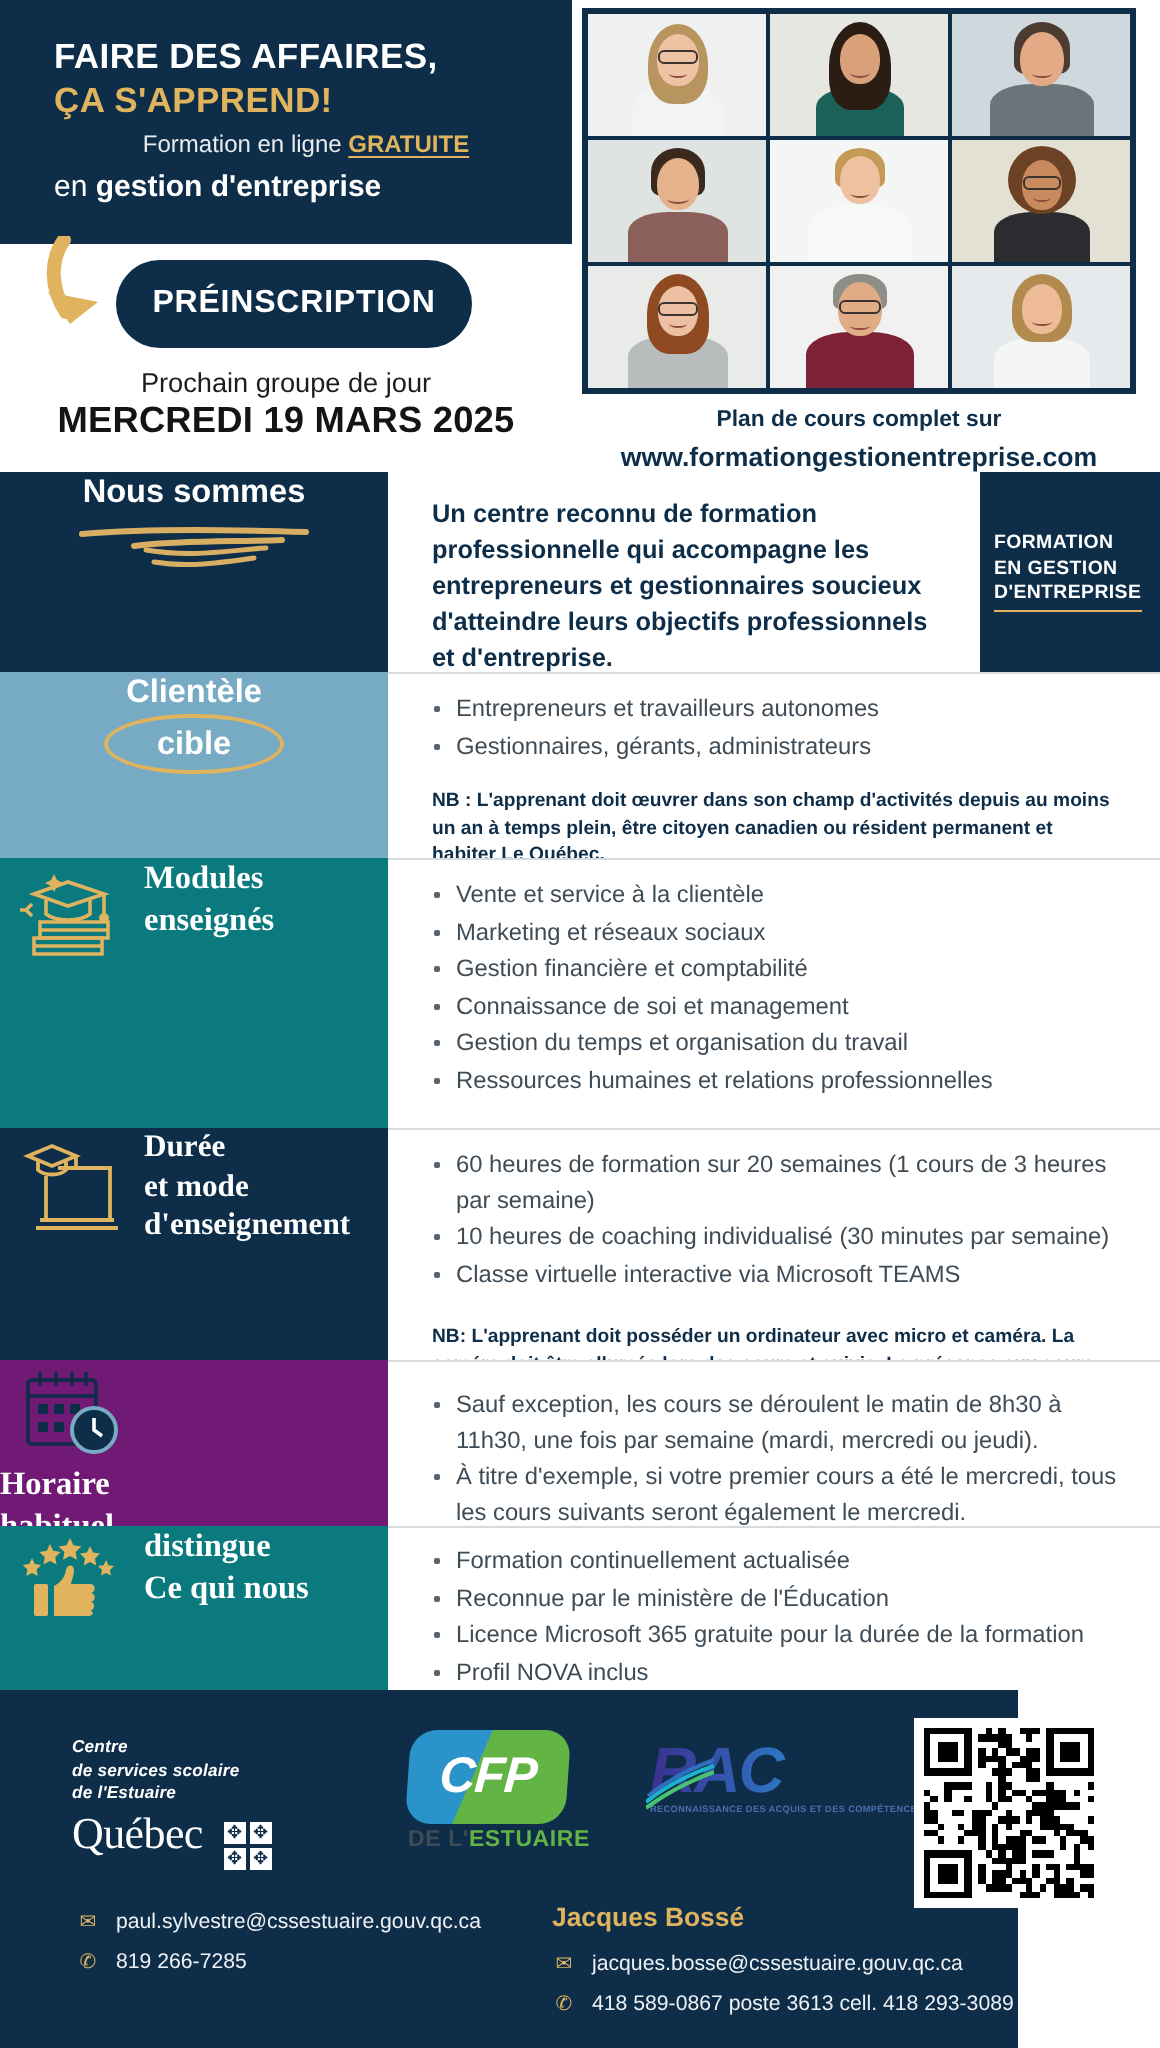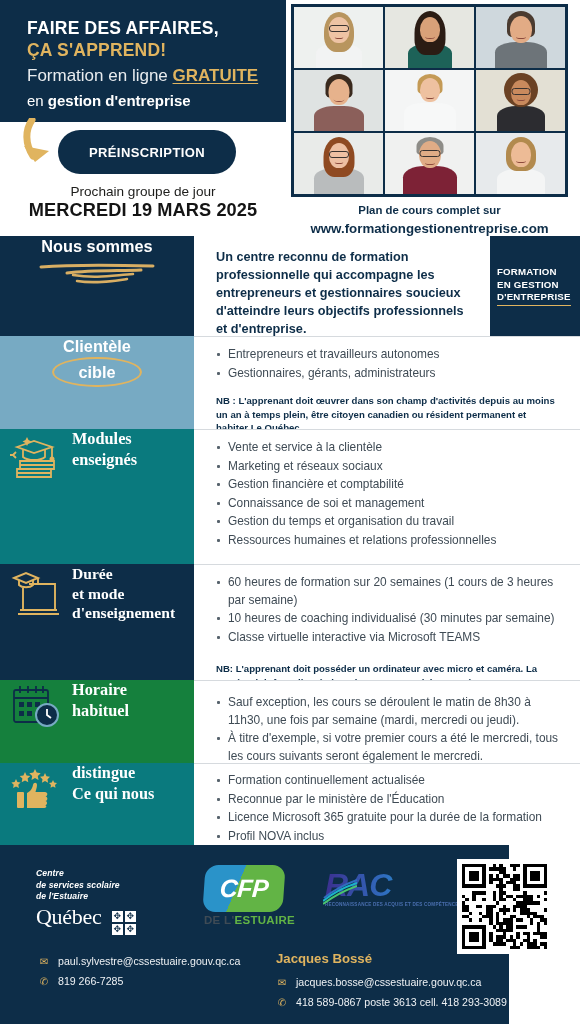--- a/index.html
+++ b/index.html
@@ -21,33 +21,33 @@
   .hdr-text { position: absolute; left: 27px; top: 18px; width: 252px; }
   .hdr-l1 {
     color: #ffffff; font-size: 17.5px; font-weight: bold; letter-spacing: .2px;
     line-height: 1.22;
   }
   .hdr-l2 {
     color: #e0b45f; font-size: 17.5px; font-weight: bold; letter-spacing: .2px;
     line-height: 1.28;
   }
   .hdr-l3 {
-    color: #e8ecef; font-size: 17px; line-height: 1.45; margin-top: 2px;
+    color: #e8ecef; font-size: 12px; line-height: 1.45; margin-top: 2px; text-align: center;
   }
   .hdr-l3 u { color: #e0b45f; font-weight: bold; text-decoration: underline; text-underline-offset: 2px;}
   .hdr-l4 { color: #ffffff; font-size: 15px; margin-top: 3px; line-height:1.3;}
   .hdr-l4 b { font-weight: bold; }
 
   .arrow-wrap { position: absolute; left: 22px; top: 118px; width: 44px; height: 50px; }
 
   .cta-btn {
     position: absolute; left: 58px; top: 130px; width: 178px; height: 44px;
     background: #0d2d48; border-radius: 24px;
     display: flex; align-items: center; justify-content: center;
-    color: #ffffff; font-size: 13px; font-weight: bold; letter-spacing: .4px;
+    color: #ffffff; font-size: 16px; font-weight: bold; letter-spacing: .4px;
   }
   .next-group {
     position: absolute; left: 0; top: 184px; width: 286px; text-align: center;
     color: #1d1d1b; font-size: 13.6px;
   }
   .next-date {
     position: absolute; left: 0; top: 200px; width: 286px; text-align: center;
     color: #141414; font-size: 18.2px; font-weight: bold; letter-spacing: .1px;
   }
 
@@ -138,21 +138,21 @@
   
   #row-mod { top: 429px; height: 135px; }
   #row-mod .left { background: #0a7a7e; }
 
   
   #row-dur { top: 564px; height: 116px; }
   #row-dur .left { background: #0d2d48; }
 
   
   #row-hor { top: 680px; height: 83px; }
-  #row-hor .left { background: #15803d; }
+  #row-hor .left { background: #701a75; flex-direction: column; }
 
   
   #row-dis { top: 763px; height: 82px; }
   #row-dis .left { background: #0a7a7e; }
 
   .icon-slot { width: 72px; display: flex; align-items: center; justify-content: center; flex: none; }
   .label-slot { flex: 1; font-family: Liberation Serif, serif; }
 
   
   .footer {

